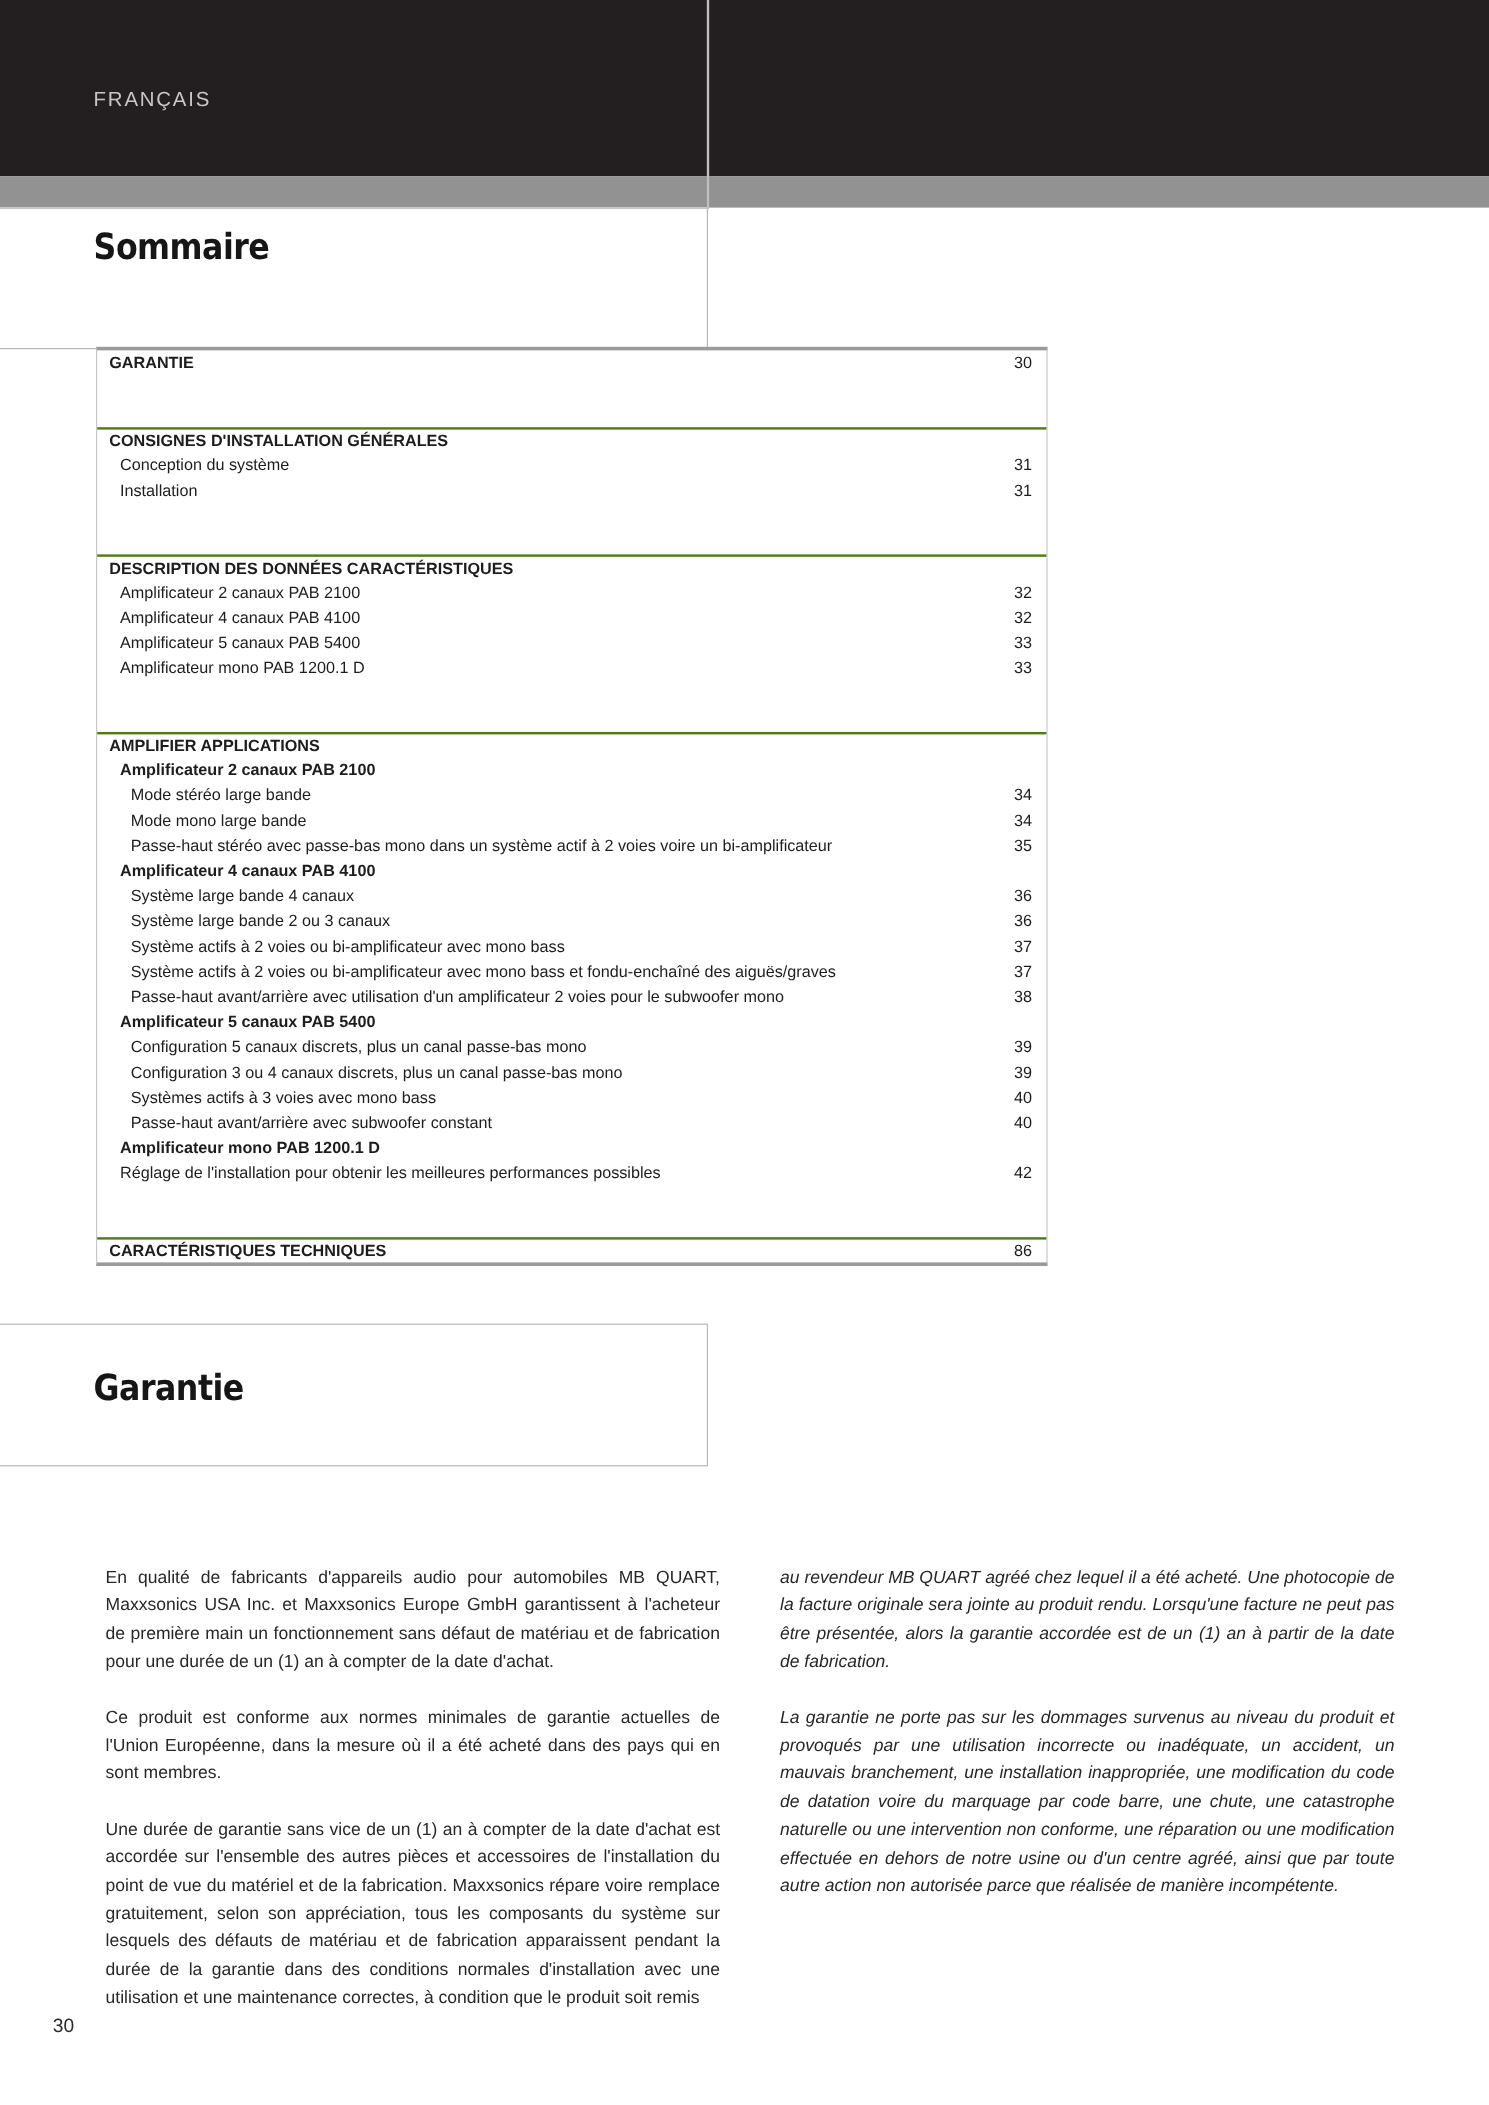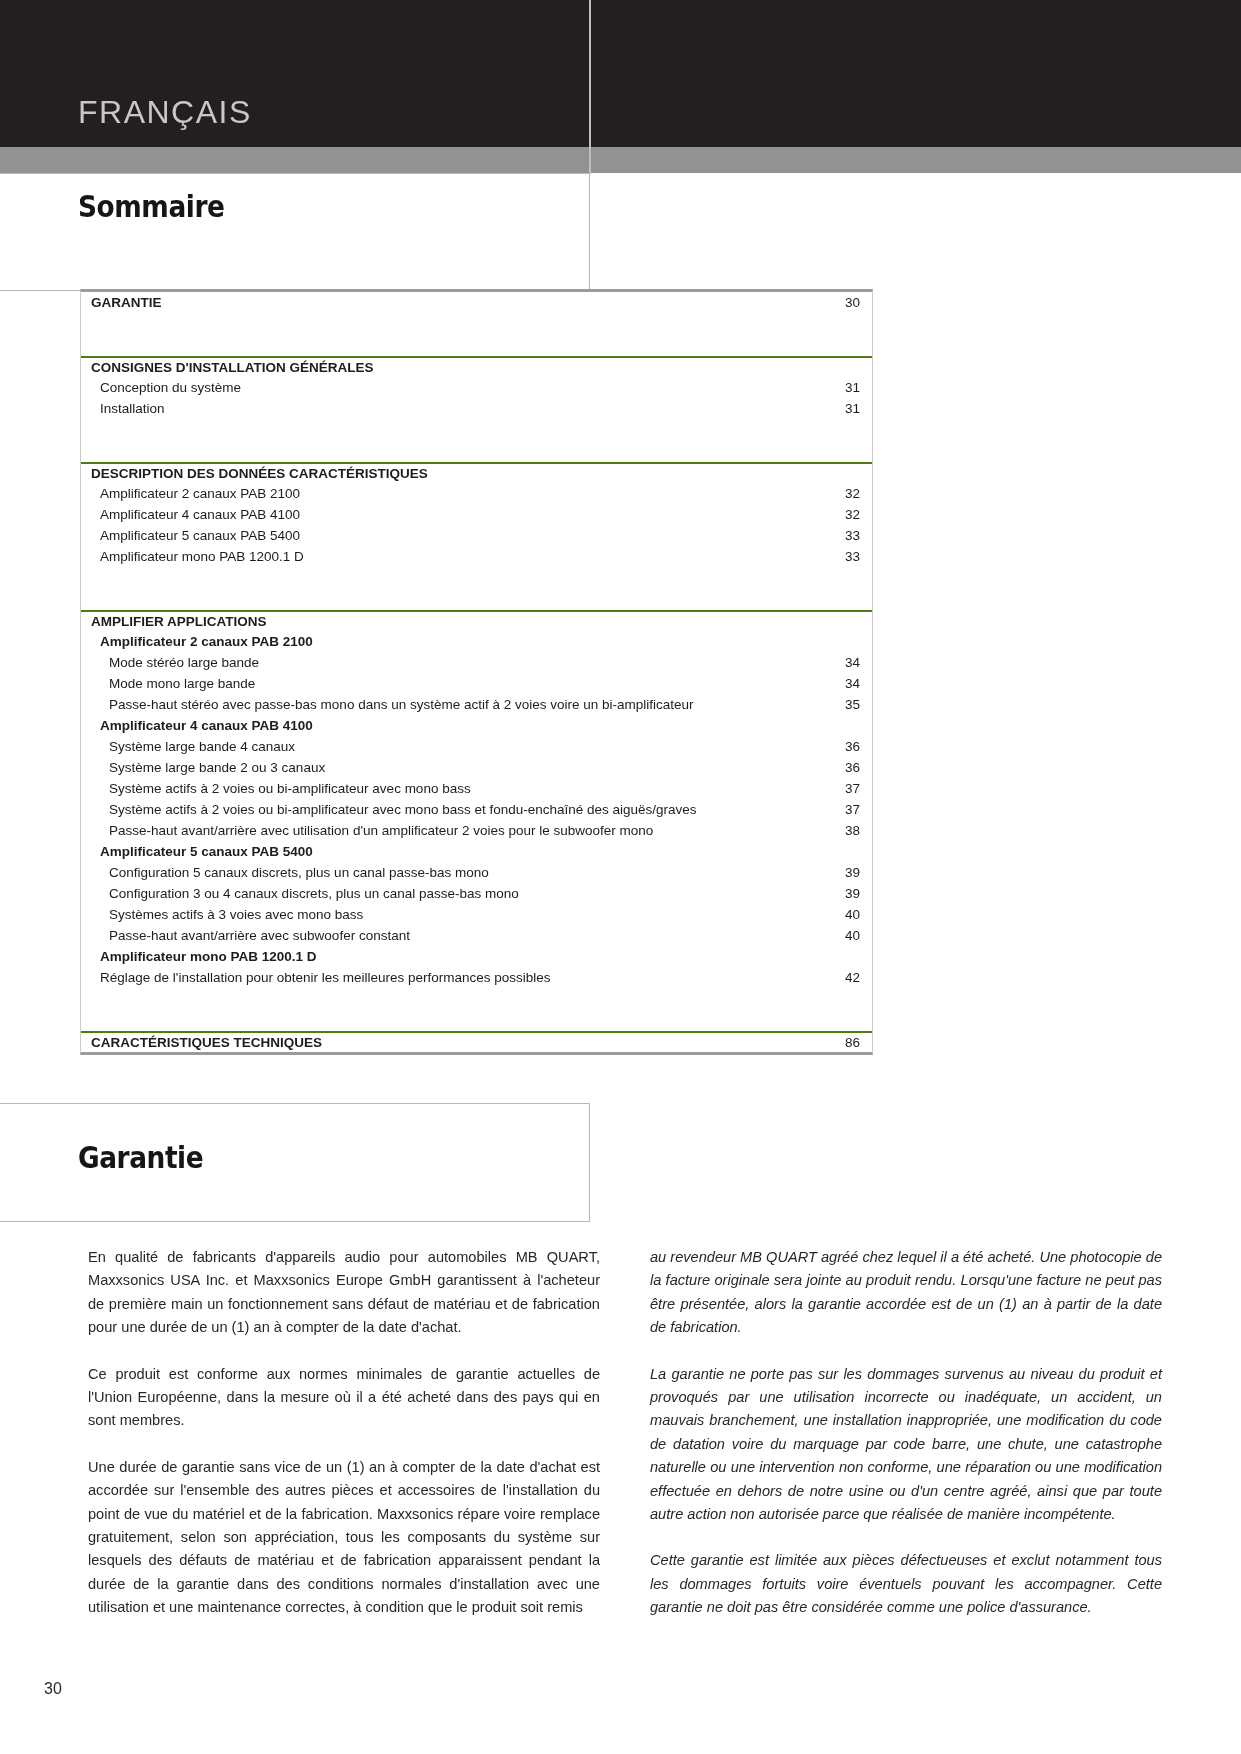--- a/index.html
+++ b/index.html
@@ -3,21 +3,21 @@
 <meta charset="utf-8">
 <style>
   * { margin:0; padding:0; box-sizing:border-box; }
   html,body { background:#ffffff; }
   .page {
     position:relative; width:1241px; height:1754px; background:#ffffff;
     font-family:"Liberation Sans", sans-serif; color:#222; overflow:hidden;
   }
   
   .header-dark { position:absolute; left:0; top:0; width:1241px; height:147px; background:var(--c-header,#231f20); }
-  .lang-label { position:absolute; left:78px; top:94px; font-size:32px; font-weight:400;
+  .lang-label { position:absolute; left:78px; top:73px; font-size:17px; font-weight:400;
     color:#c8c7c4; letter-spacing:1.5px; }
   .gray-bar { position:absolute; left:0; top:147px; width:1241px; height:26px; background:var(--c-bar,#929292); }
   .vline { position:absolute; left:589px; top:0; width:2px; height:174px; background:#bfbebe; z-index:3; }
 
   
   .section-box { position:absolute; left:-12px; width:602px; background:#fff;
     border:1px solid #b7b7b7; }
   .box-sommaire { top:173px; height:118px; }
   .box-garantie { top:1103px; height:119px; }
   .big-heading { position:absolute; left:78px; font-family:"DejaVu Sans", sans-serif;
@@ -34,21 +34,21 @@
     font-size:13.5px; color:#1d1d1d; }
   .toc-row.rule { border-top:2px solid #4d7c0f;margin-top:43px; }
   .toc-row.bold .lbl { font-weight:bold; }
   .toc-row .lbl { white-space:nowrap; }
   .toc-row.lvl0 .lbl { padding-left:10px; }
   .toc-row.lvl1 .lbl { padding-left:19px; }
   .toc-row.lvl2 .lbl { padding-left:28px;text-align:right; }
   .toc-row .pg { padding-right:12px; font-weight:normal; }
 
   
-  .body-col { position:absolute; top:1246px; width:512px; }
+  .body-col { position:absolute; top:1304px; width:512px; }
   .col-left  { left:88px; }
   .col-right { left:650px;font-style:italic; }
   .body-col p { font-size:14.6px; line-height:23.4px; text-align:justify;
     color:#272727; margin-bottom:23px; }
   .body-col p:last-child { margin-bottom:0; }
 
   .page-num { position:absolute; left:44px; top:1680px; font-size:16px; color:#2a2a2a; }
 </style>
 </head>
 <body>
@@ -182,18 +182,17 @@
   <div class="big-heading h-garantie">Garantie</div>
 
   <div class="body-col col-left">
       <p>En qualité de fabricants d'appareils audio pour automobiles MB QUART, Maxxsonics USA Inc. et Maxxsonics Europe GmbH garantissent à l'acheteur de première main un fonctionnement sans défaut de matériau et de fabrication pour une durée de un (1) an à compter de la date d'achat.</p>
       <p>Ce produit est conforme aux normes minimales de garantie actuelles de l'Union Européenne, dans la mesure où il a été acheté dans des pays qui en sont membres.</p>
       <p>Une durée de garantie sans vice de un (1) an à compter de la date d'achat est accordée sur l'ensemble des autres pièces et accessoires de l'installation du point de vue du matériel et de la fabrication. Maxxsonics répare voire remplace gratuitement, selon son appréciation, tous les composants du système sur lesquels des défauts de matériau et de fabrication apparaissent pendant la durée de la garantie dans des conditions normales d'installation avec une utilisation et une maintenance correctes, à condition que le produit soit remis</p>
     </div>
   <div class="body-col col-right">
       <p>au revendeur MB QUART agréé chez lequel il a été acheté. Une photocopie de la facture originale sera jointe au produit rendu. Lorsqu'une facture ne peut pas être présentée, alors la garantie accordée est de un (1) an à partir de la date de fabrication.</p>
       <p>La garantie ne porte pas sur les dommages survenus au niveau du produit et provoqués par une utilisation incorrecte ou inadéquate, un accident, un mauvais branchement, une installation inappropriée, une modification du code de datation voire du marquage par code barre, une chute, une catastrophe naturelle ou une intervention non conforme, une réparation ou une modification effectuée en dehors de notre usine ou d'un centre agréé, ainsi que par toute autre action non autorisée parce que réalisée de manière incompétente.</p>
-      <p>Cette garantie est limitée aux pièces défectueuses et exclut notamment tous les dommages fortuits voire éventuels pouvant les accompagner. Cette garantie ne doit pas être considérée comme une police d'assurance.</p>
     </div>
 
   <div class="page-num">30</div>
 
 </div>
 
 </body></html>

